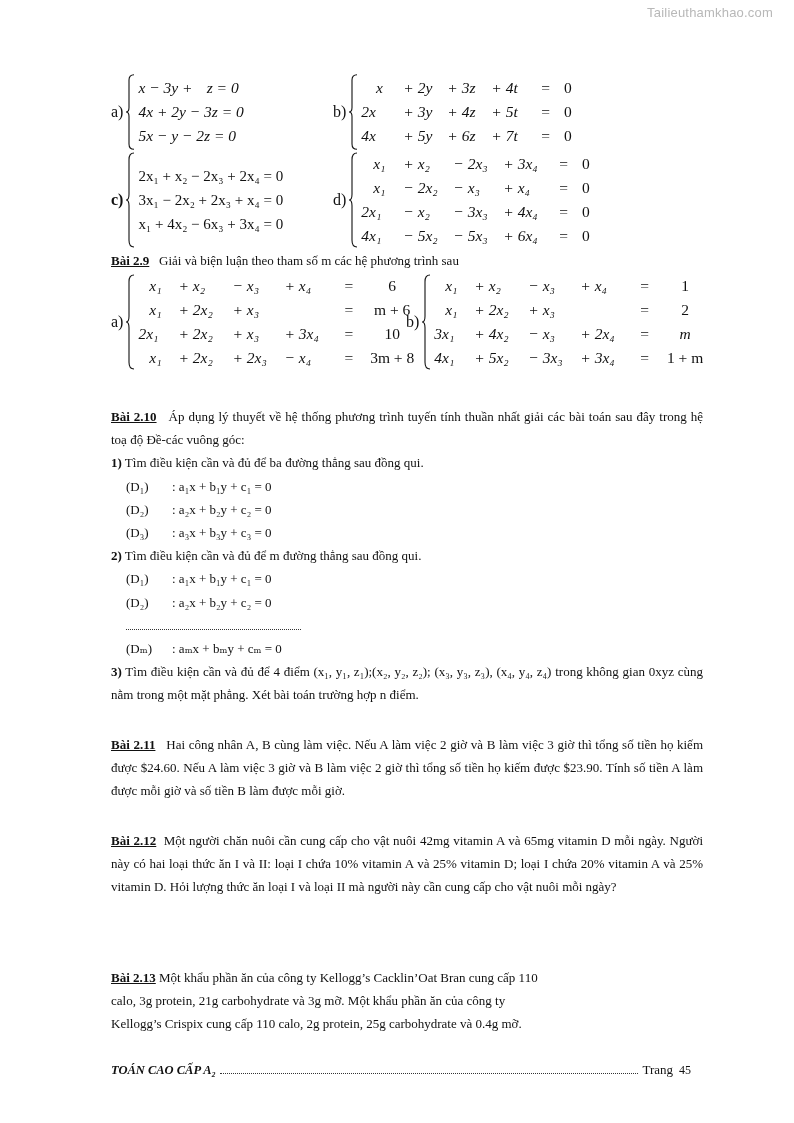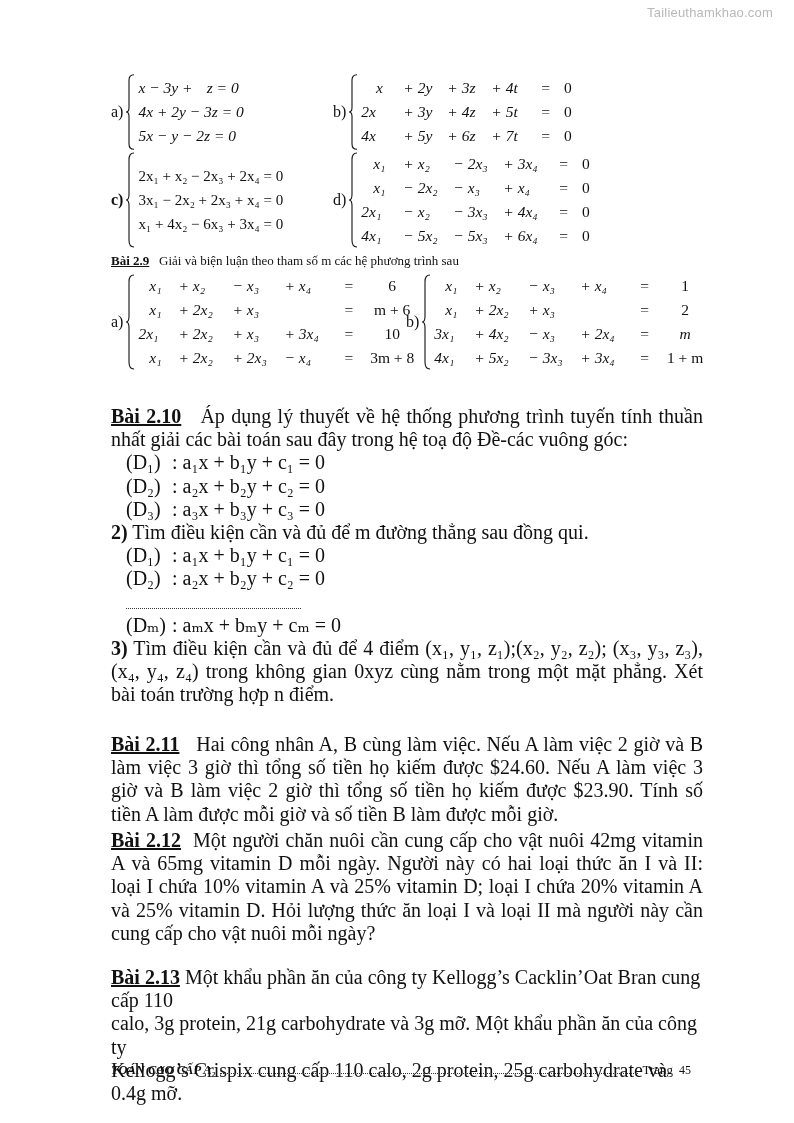--- a/index.html
+++ b/index.html
@@ -12,21 +12,21 @@
   .sys .lbl { font-size:16px; margin-right:2px; }
   .brace { font-size:0; width:10px; align-self:stretch; position:relative; margin-right:3px; }
   .brace svg { position:absolute; left:0; top:0; width:10px; height:100%; }
   table.eq { border-collapse:collapse; font-size:15.5px; font-style:italic;font-family:Liberation Serif, serif; }
   table.eq td { padding:0 6px 0 0; height:24px; white-space:nowrap; text-align:left; }
   table.eq td.eqs { text-align:center; padding:0 14px; font-style:normal; }
   table.eq td.rhs { font-style:normal; text-align:center; }
   table.eq.upright { font-style:normal; }
   .rows4 td { height:23.5px; }
   p, .line { margin:0; }
-  .text { position:absolute; left:111px; width:592px; font-size:20px; line-height:23.2px; text-align:justify; }
+  .text { position:absolute; left:111px; width:592px; font-size:13px; line-height:23.2px; text-align:justify; }
   .bai { font-weight:bold; text-decoration:underline; }
   .b { font-weight:bold; }
   .indent { padding-left:15px; }
   .footer { position:absolute; left:111px; top:1062px; width:580px; display:flex; align-items:baseline; font-size:12.5px;justify-content:center; }
   .footer .ft-title { font-weight:bold; font-style:italic; white-space:nowrap; }
   .footer .dots { flex:1; border-bottom:1px dotted #333; margin:0 4px; height:9px; }
   .footer .trang { white-space:nowrap; font-size:13px; }
   .footer .pg { font-size:12px; margin-left:6px; }
   .dotline { display:inline-block; width:175px; border-bottom:1px dotted #333; height:6px; }
 </style>
@@ -252,20 +252,21 @@
           <td>+ 3x₄</td>
           <td class="eqs">=</td>
           <td class="rhs">1 + m</td>
         </tr>
   </tbody>
     </table>
 </div>
 
 <div class="text" style="top:405px;">
   <p><span class="bai">Bài 2.10</span>&nbsp;&nbsp;&nbsp;<span>Áp dụng lý thuyết về hệ thống phương trình tuyến tính thuần nhất giải các bài toán sau đây trong hệ toạ độ Đề-các vuông góc:</span></p>
+  <p><span class="b">1)</span> <span>Tìm điều kiện cần và đủ để ba đường thẳng sau đồng qui.</span></p>
   <div class="indent">
     <div class="line"><span style="display:inline-block;width:46px">(D₁)</span><span>:  a₁x + b₁y + c₁ = 0</span></div>
     <div class="line"><span style="display:inline-block;width:46px">(D₂)</span><span>:  a₂x + b₂y + c₂ = 0</span></div>
     <div class="line"><span style="display:inline-block;width:46px">(D₃)</span><span>:  a₃x + b₃y + c₃ = 0</span></div>
   </div>
   <p><span class="b">2)</span> <span>Tìm điều kiện cần và đủ để m đường thẳng sau đồng qui.</span></p>
   <div class="indent">
     <div class="line"><span style="display:inline-block;width:46px">(D₁)</span><span>:  a₁x + b₁y + c₁ = 0</span></div>
     <div class="line"><span style="display:inline-block;width:46px">(D₂)</span><span>:  a₂x + b₂y + c₂ = 0</span></div>
     <div class="line"><span class="dotline"></span></div>

